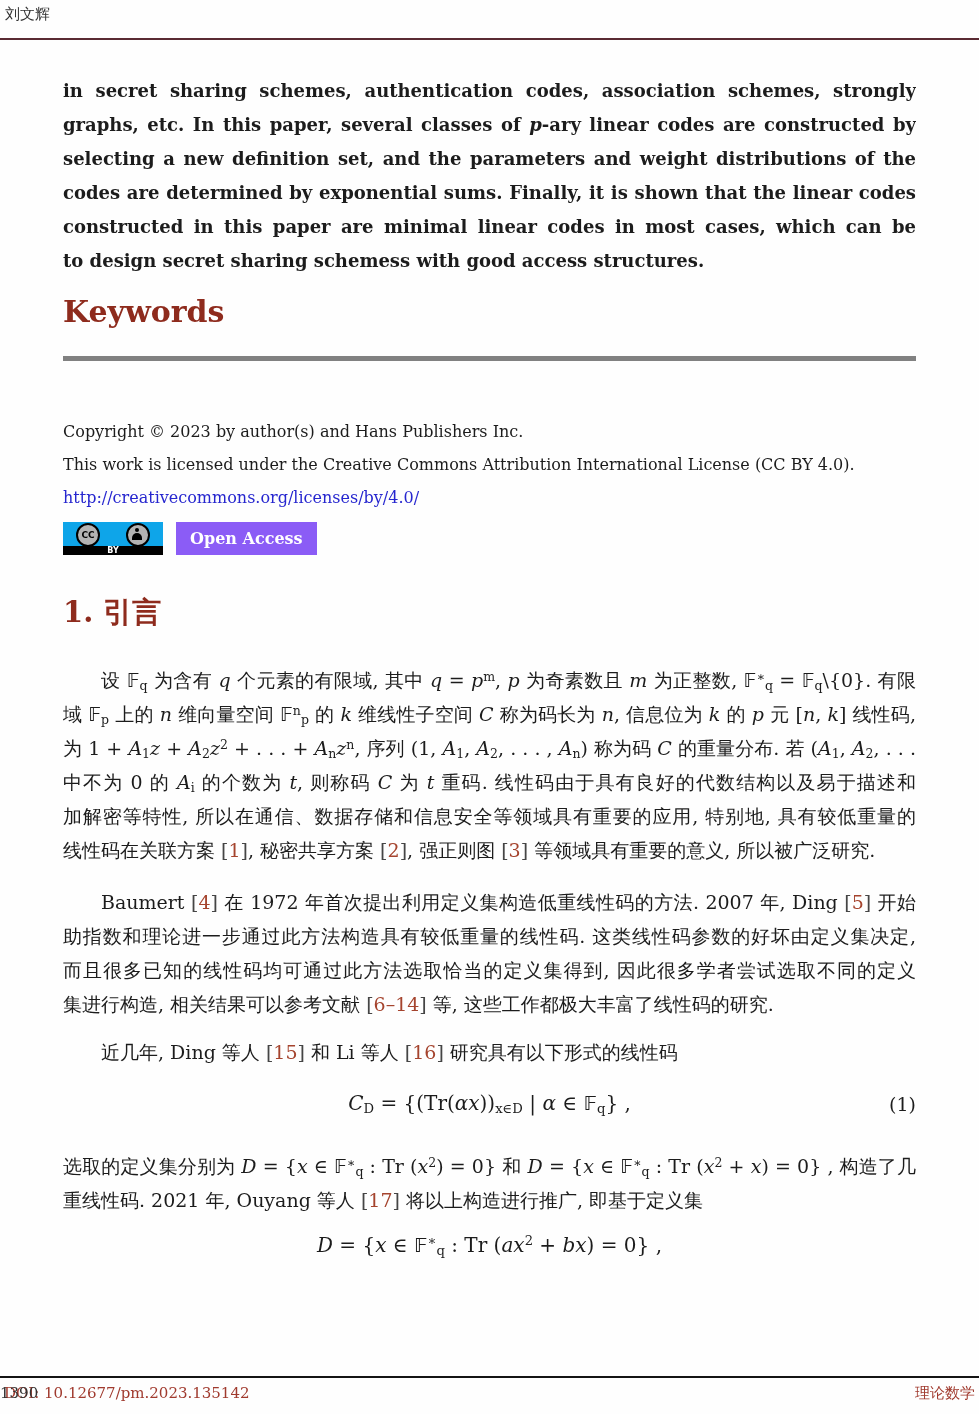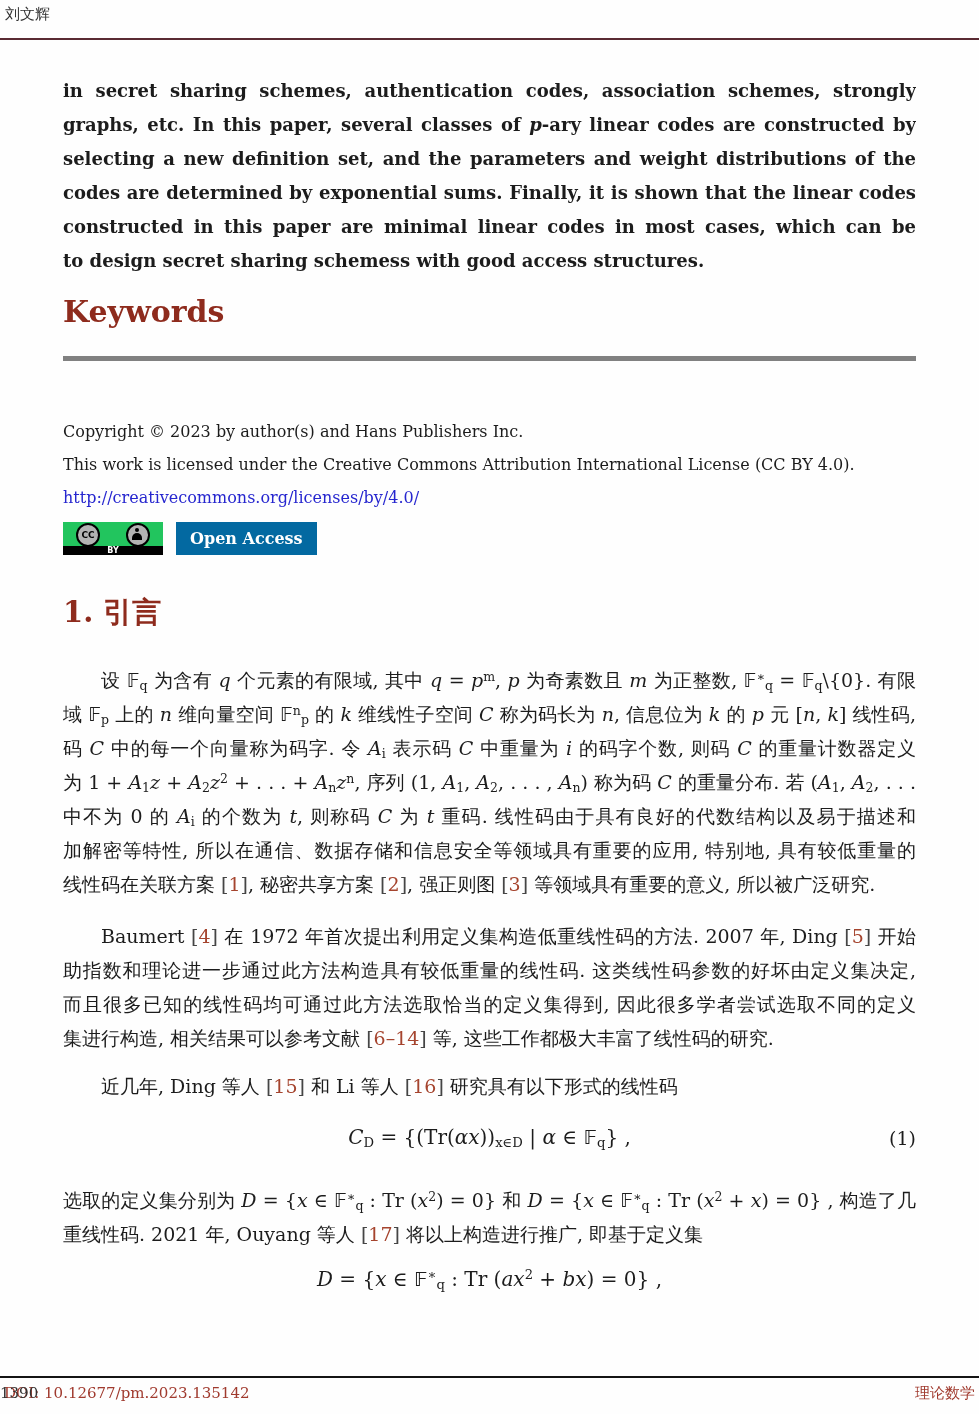--- a/index.html
+++ b/index.html
@@ -21,30 +21,30 @@
   
   .kw-title{margin-top:16px;font-size:30px;font-weight:bold;color:#8e2b1d;height:34px;}
   .kw-text{margin-top:32px;font-weight:bold;font-size:18px;height:34px;}
   .gray-bar{margin-top:28px;height:5px;background:#818181;width:100%;}
   
   .copyright{margin-top:54px;font-size:16px;line-height:33px;}
   .cr-line{height:33px;overflow:hidden;}
   .license-link{color:#2626cf;text-decoration:none;}
   
   .badges{margin-top:8px;display:flex;align-items:center;gap:13px;height:33px;}
-  .cc-badge{width:100px;height:33px;background:#22c55e;position:relative;}
+  .cc-badge{width:100px;height:33px;background:#0ea5e9;position:relative;}
   .cc-top{display:flex;justify-content:space-around;align-items:center;height:24px;padding-top:1px;}
   .cc-circle{display:inline-flex;width:20px;height:20px;border:2px solid #000;border-radius:50%;
     align-items:center;justify-content:center;font-size:9px;font-weight:bold;color:#000;
     font-family:"DejaVu Sans",sans-serif;position:relative;background:#b3b3b3;}
   .p-head{position:absolute;top:3px;left:7px;width:4px;height:4px;border-radius:50%;background:#000;}
   .p-body{position:absolute;top:8px;left:4px;width:10px;height:7px;border-radius:5px 5px 0 0;background:#000;}
   .cc-strip{position:absolute;left:0;bottom:0;width:100%;height:9px;background:#000;color:#fff;
     font-size:8px;line-height:9px;text-align:center;font-family:"DejaVu Sans",sans-serif;font-weight:bold;}
-  .oa-badge{height:33px;background:#0369a1;color:#fff;font-weight:bold;font-size:16px;
+  .oa-badge{height:33px;background:#8b5cf6;color:#fff;font-weight:bold;font-size:16px;
     display:flex;align-items:center;justify-content:center;padding:0 14px;}
   
   .sec-title{margin-top:38px;font-size:29px;font-weight:bold;color:#8e2b1d;height:36px;}
   
   .para{font-size:19px;line-height:34px;}
   .p1{margin-top:34px;}
   .p2{margin-top:18px;}
   .p3{margin-top:14px;}
   .p4{margin-top:26px;}
   
@@ -104,21 +104,20 @@
       <div class="cc-strip">BY</div>
     </div>
     <div class="oa-badge">Open Access</div>
   </div>
 
   <div class="sec-title">1. 引言</div>
 
   <div class="para p1">
     <div class="jl indent">设 <span class="bb">𝔽</span><span class="sub">q</span> 为含有 <span class="it">q</span> 个元素的有限域, 其中 <span class="it">q</span> = <span class="it">p</span><span class="sup">m</span>, <span class="it">p</span> 为奇素数且 <span class="it">m</span> 为正整数, <span class="bb">𝔽</span><span class="sup">∗</span><span class="sub">q</span> = <span class="bb">𝔽</span><span class="sub">q</span>\{0}. 有限</div>
     <div class="jl">域 <span class="bb">𝔽</span><span class="sub">p</span> 上的 <span class="it">n</span> 维向量空间 <span class="bb">𝔽</span><span class="sup">n</span><span class="sub">p</span> 的 <span class="it">k</span> 维线性子空间 <span class="it">C</span> 称为码长为 <span class="it">n</span>, 信息位为 <span class="it">k</span> 的 <span class="it">p</span> 元 [<span class="it">n</span>, <span class="it">k</span>] 线性码,</div>
-    <div class="jl">码 <span class="it">C</span> 中的每一个向量称为码字. 令 <span class="it">A</span><span class="sub">i</span> 表示码 <span class="it">C</span> 中重量为 <span class="it">i</span> 的码字个数, 则码 <span class="it">C</span> 的重量计数器定义</div>
     <div class="jl">为 1 + <span class="it">A</span><span class="sub">1</span><span class="it">z</span> + <span class="it">A</span><span class="sub">2</span><span class="it">z</span><span class="sup">2</span> + . . . + <span class="it">A</span><span class="sub">n</span><span class="it">z</span><span class="sup">n</span>, 序列 (1, <span class="it">A</span><span class="sub">1</span>, <span class="it">A</span><span class="sub">2</span>, . . . , <span class="it">A</span><span class="sub">n</span>) 称为码 <span class="it">C</span> 的重量分布. 若 (<span class="it">A</span><span class="sub">1</span>, <span class="it">A</span><span class="sub">2</span>, . . . , )</div>
     <div class="jl">中不为 0 的 <span class="it">A</span><span class="sub">i</span> 的个数为 <span class="it">t</span>, 则称码 <span class="it">C</span> 为 <span class="it">t</span> 重码. 线性码由于具有良好的代数结构以及易于描述和</div>
     <div class="jl">加解密等特性, 所以在通信、数据存储和信息安全等领域具有重要的应用, 特别地, 具有较低重量的</div>
     <div class="ll">线性码在关联方案 <span class="cite">[<span class="cite-num">1</span>]</span>, 秘密共享方案 <span class="cite">[<span class="cite-num">2</span>]</span>, 强正则图 <span class="cite">[<span class="cite-num">3</span>]</span> 等领域具有重要的意义, 所以被广泛研究.</div>
   </div>
 
   <div class="para p2">
     <div class="jl indent">Baumert <span class="cite">[<span class="cite-num">4</span>]</span> 在 1972 年首次提出利用定义集构造低重线性码的方法. 2007 年, Ding <span class="cite">[<span class="cite-num">5</span>]</span> 开始借</div>
     <div class="jl">助指数和理论进一步通过此方法构造具有较低重量的线性码. 这类线性码参数的好坏由定义集决定,</div>
     <div class="jl">而且很多已知的线性码均可通过此方法选取恰当的定义集得到, 因此很多学者尝试选取不同的定义</div>

